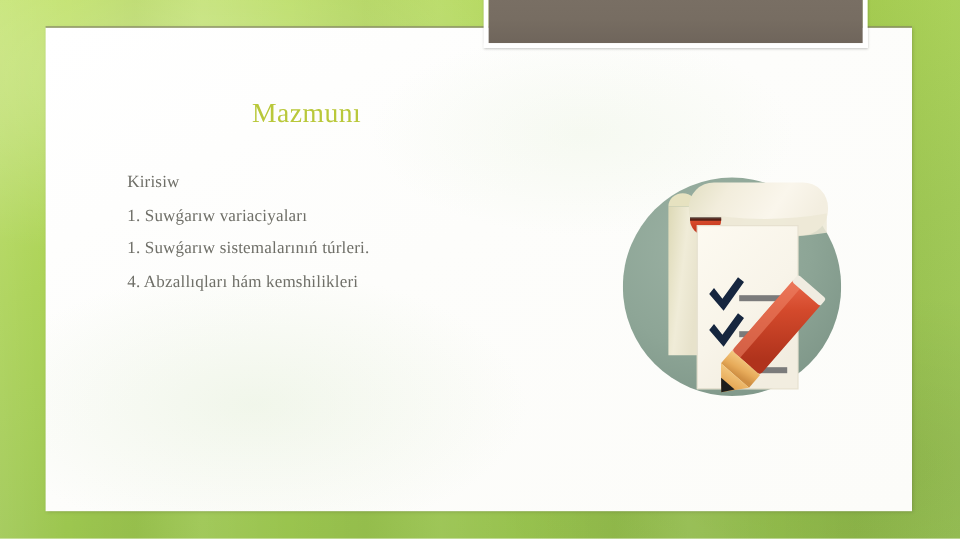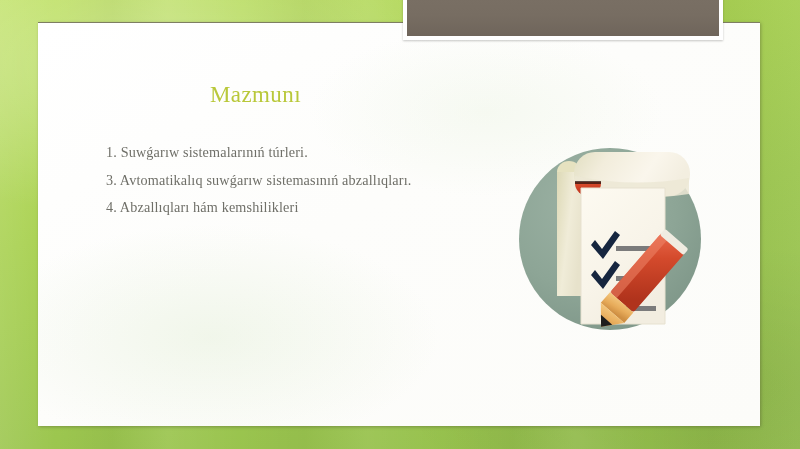--- a/index.html
+++ b/index.html
@@ -134,22 +134,23 @@
 
   <div class="backdrop"></div>
   <div class="backdrop-sheen"></div>
 
   <div class="slide">
     <div class="slide-wash"></div>
 
     <div class="slide-title">Mazmunı</div>
 
     <div class="body-list">
+      <div class="body-line">Kirisiw</div>
+      <div class="body-line">1. Suwǵarıw variaciyaları</div>
       <div class="body-line">1. Suwǵarıw sistemalarınıń túrleri.</div>
-      <div class="body-line">3. Avtomatikalıq suwǵarıw sistemasınıń abzallıqları.</div>
       <div class="body-line">4. Abzallıqları hám kemshilikleri</div>
     </div>
 
     <div class="illus">
       <svg width="182" height="230" viewBox="0 0 182 230" xmlns="http://www.w3.org/2000/svg">
         <defs>
           <radialGradient id="circGrad" cx="38%" cy="30%" r="78%">
             <stop offset="0%" stop-color="#9cb2a4"></stop>
             <stop offset="62%" stop-color="#8da596"></stop>
             <stop offset="100%" stop-color="#7e9688"></stop>

